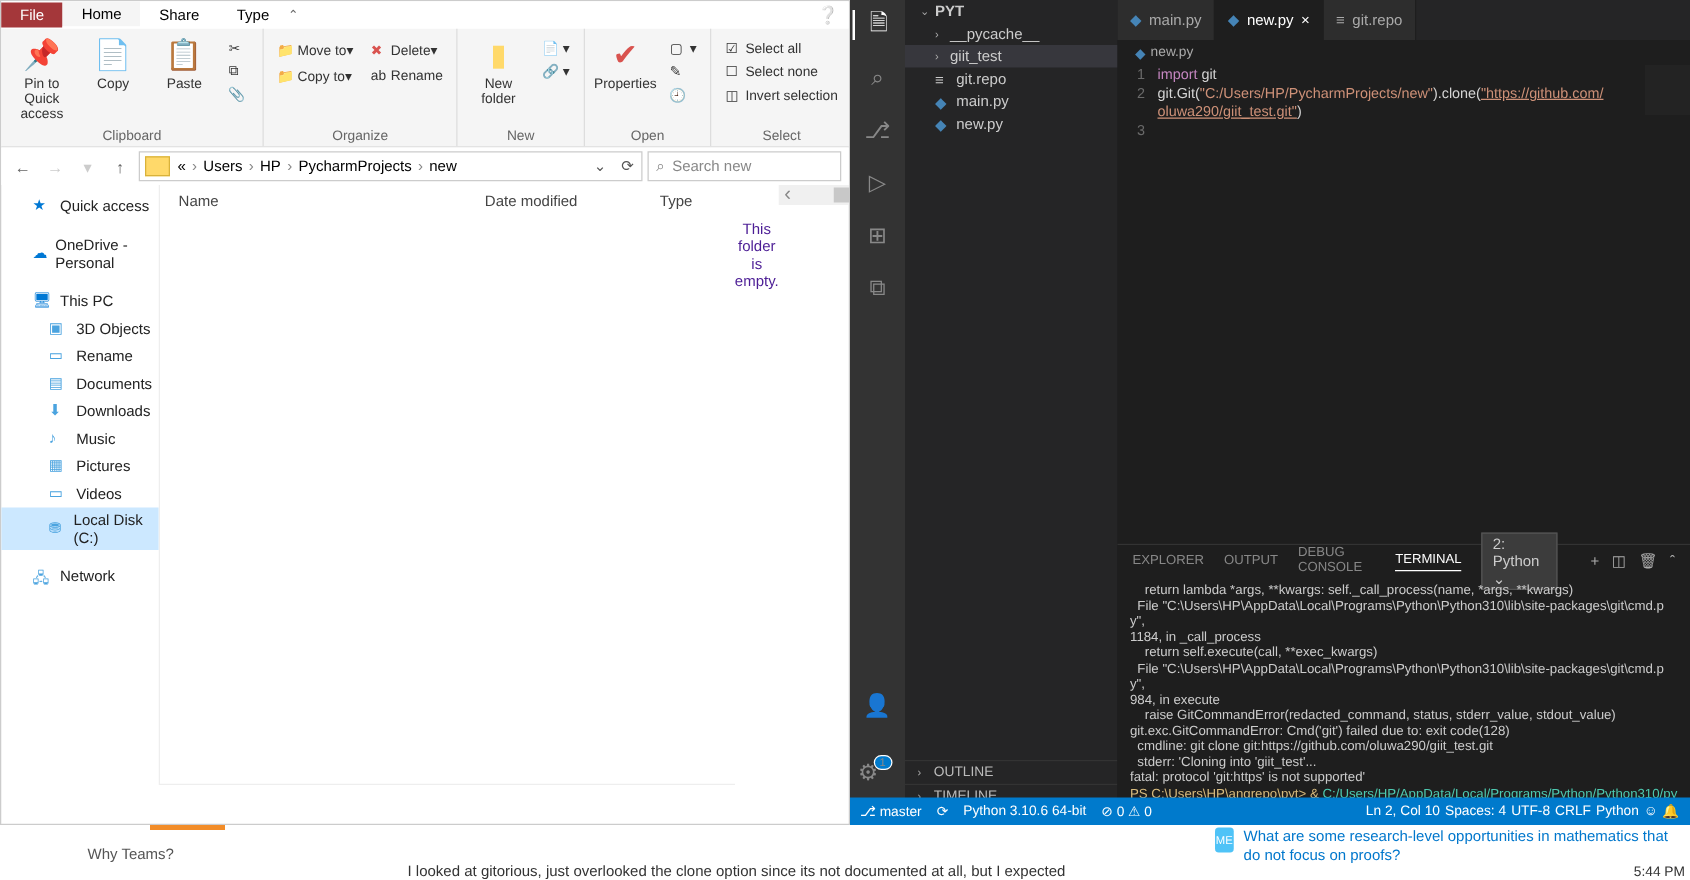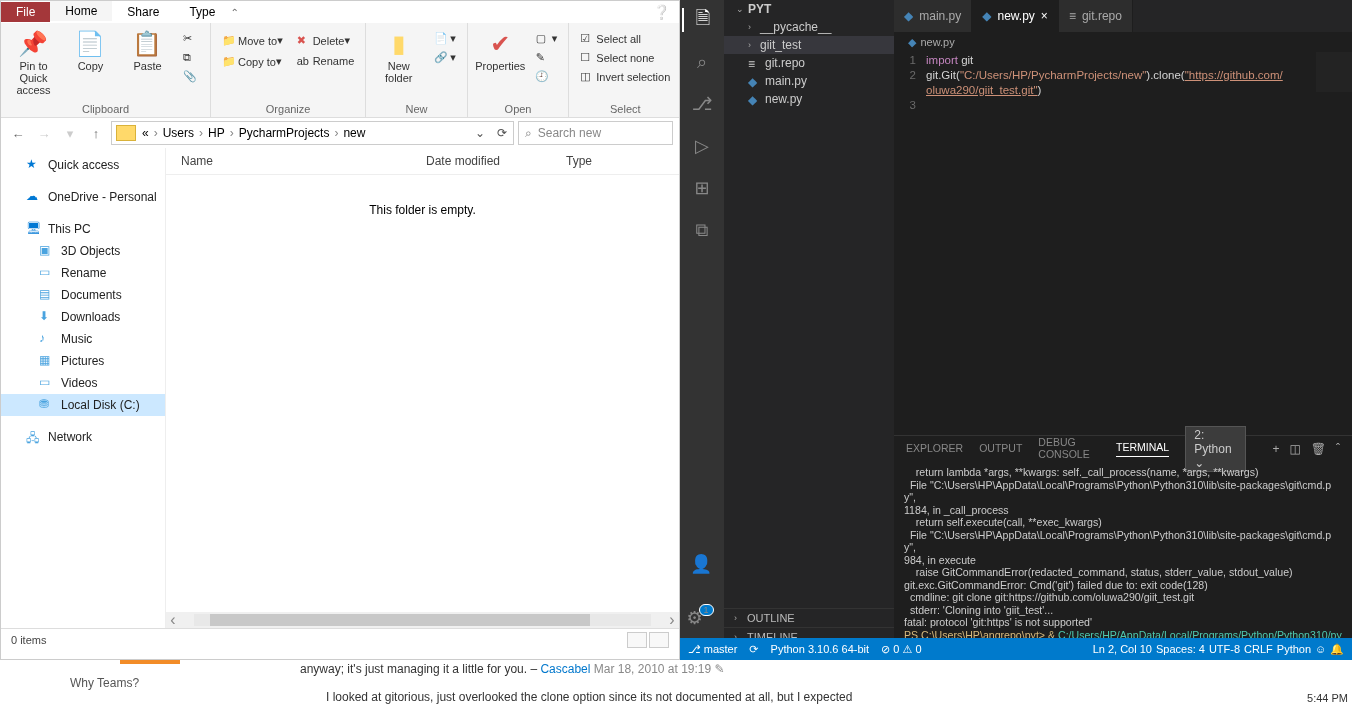--- a/index.html
+++ b/index.html
@@ -30,24 +30,24 @@
 .addr-actions { display:flex; margin-left:auto; }
 .addr-act { width:22px; text-align:center; color:#555; cursor:pointer; }
 .search-box { width:155px; height:24px; border:1px solid #ccc; display:flex; align-items:center; padding:0 6px; color:#888; font-size:12px; }
 .ex-body { display:flex; height:480px; }
 .sidebar { width:165px; border-right:1px solid #eee; overflow:auto; padding:6px 0; }
 .sb-item { display:flex; align-items:center; padding:3px 0 3px 25px; font-size:12px; color:#222; cursor:pointer; gap:6px; }
 .sb-item.sel { background:#cce8ff; }
 .sb-item.sub { padding-left:38px; }
 .sb-sep { height:10px; }
 .sb-ic { width:16px; height:16px; display:inline-block; }
-.content { flex:1; display:flex; flex-direction:column; }
+.content { flex:1; display:flex; flex-direction:row; }
 .col-head { display:flex; font-size:12px; color:#444; padding:6px 0 6px 15px; border-bottom:1px solid #eee; }
 .col-head span:nth-child(1){width:245px;} .col-head span:nth-child(2){width:140px;} .col-head span:nth-child(3){width:60px;}
-.empty-msg { text-align:center; color:#000000; font-size:12px; margin-top:28px; }
+.empty-msg { text-align:center; color:#4c1d95; font-size:12px; margin-top:28px; }
 .scroll-h { height:16px; background:#f0f0f0; display:flex; align-items:center; }
 .scroll-track { flex:1; margin:0 14px; background:#e8e8e8; height:12px; position:relative; }
 .scroll-thumb { position:absolute; left:16px; width:380px; height:12px; background:#c8c8c8; }
 .status { height:22px; border-top:1px solid #ddd; display:flex; align-items:center; padding:0 10px; font-size:11px; color:#444; }
 .status .view-ic { margin-left:auto; display:flex; gap:2px; }
 .status .vbtn { width:20px; height:16px; border:1px solid #ccc; background:#f8f8f8; }
 
 .vscode { position:absolute; left:680px; top:0; width:672px; height:660px; background:#1e1e1e; color:#ccc; font-family:Consolas,monospace; }
 .title-actions { position:absolute; right:6px; top:4px; display:flex; gap:12px; font-size:12px; color:#aaa; }
 .activity-bar { position:absolute; left:0; top:0; width:44px; height:100%; background:#333; display:flex; flex-direction:column; align-items:center; padding-top:8px; gap:18px; }
@@ -305,27 +305,20 @@
       <div style="flex:1"></div>
       <div class="scroll-h">
         <span style="width:14px;text-align:center;color:#888">‹</span>
         <div class="scroll-track">
             <div class="scroll-thumb"></div>
           </div>
         <span style="width:14px;text-align:center;color:#888">›</span>
       </div>
     </div>
   </div>
-  <div class="status">
-    <span>0 items</span>
-    <div class="view-ic">
-      <div class="vbtn"></div>
-      <div class="vbtn"></div>
-    </div>
-  </div>
 </div>
 
 <div class="vscode">
   <div class="title-actions">
     <span>⇆</span>
     <span>▷</span>
     <span>⋯</span>
   </div>
 
   <div class="activity-bar">
@@ -453,18 +446,19 @@
       <span>Python</span>
       <span>☺</span>
       <span>🔔</span>
     </div>
   </div>
 </div>
 
 <div class="bottom-strip">
   <div class="orange-bar"></div>
   <div class="why-teams">Why Teams?</div>
-  <div class="snippet1">
-    <span>anyway; it's just managing it a little for you. – </span><a>Cascabel</a><span class="date"> Mar 18, 2010 at 19:19</span> <span style="color:#888">✎</span>
-  </div>
   <div class="snippet2">I looked at gitorious, just overlooked the clone option since its not documented at all, but I expected</div>
+  <div class="chat-box">
+    <div class="chat-ic">ME</div>
+    <div style="line-height:15px">What are some research-level opportunities in mathematics that do not focus on proofs?</div>
+  </div>
   <div class="clock">5:44 PM</div>
 </div>
 
 </body></html>

